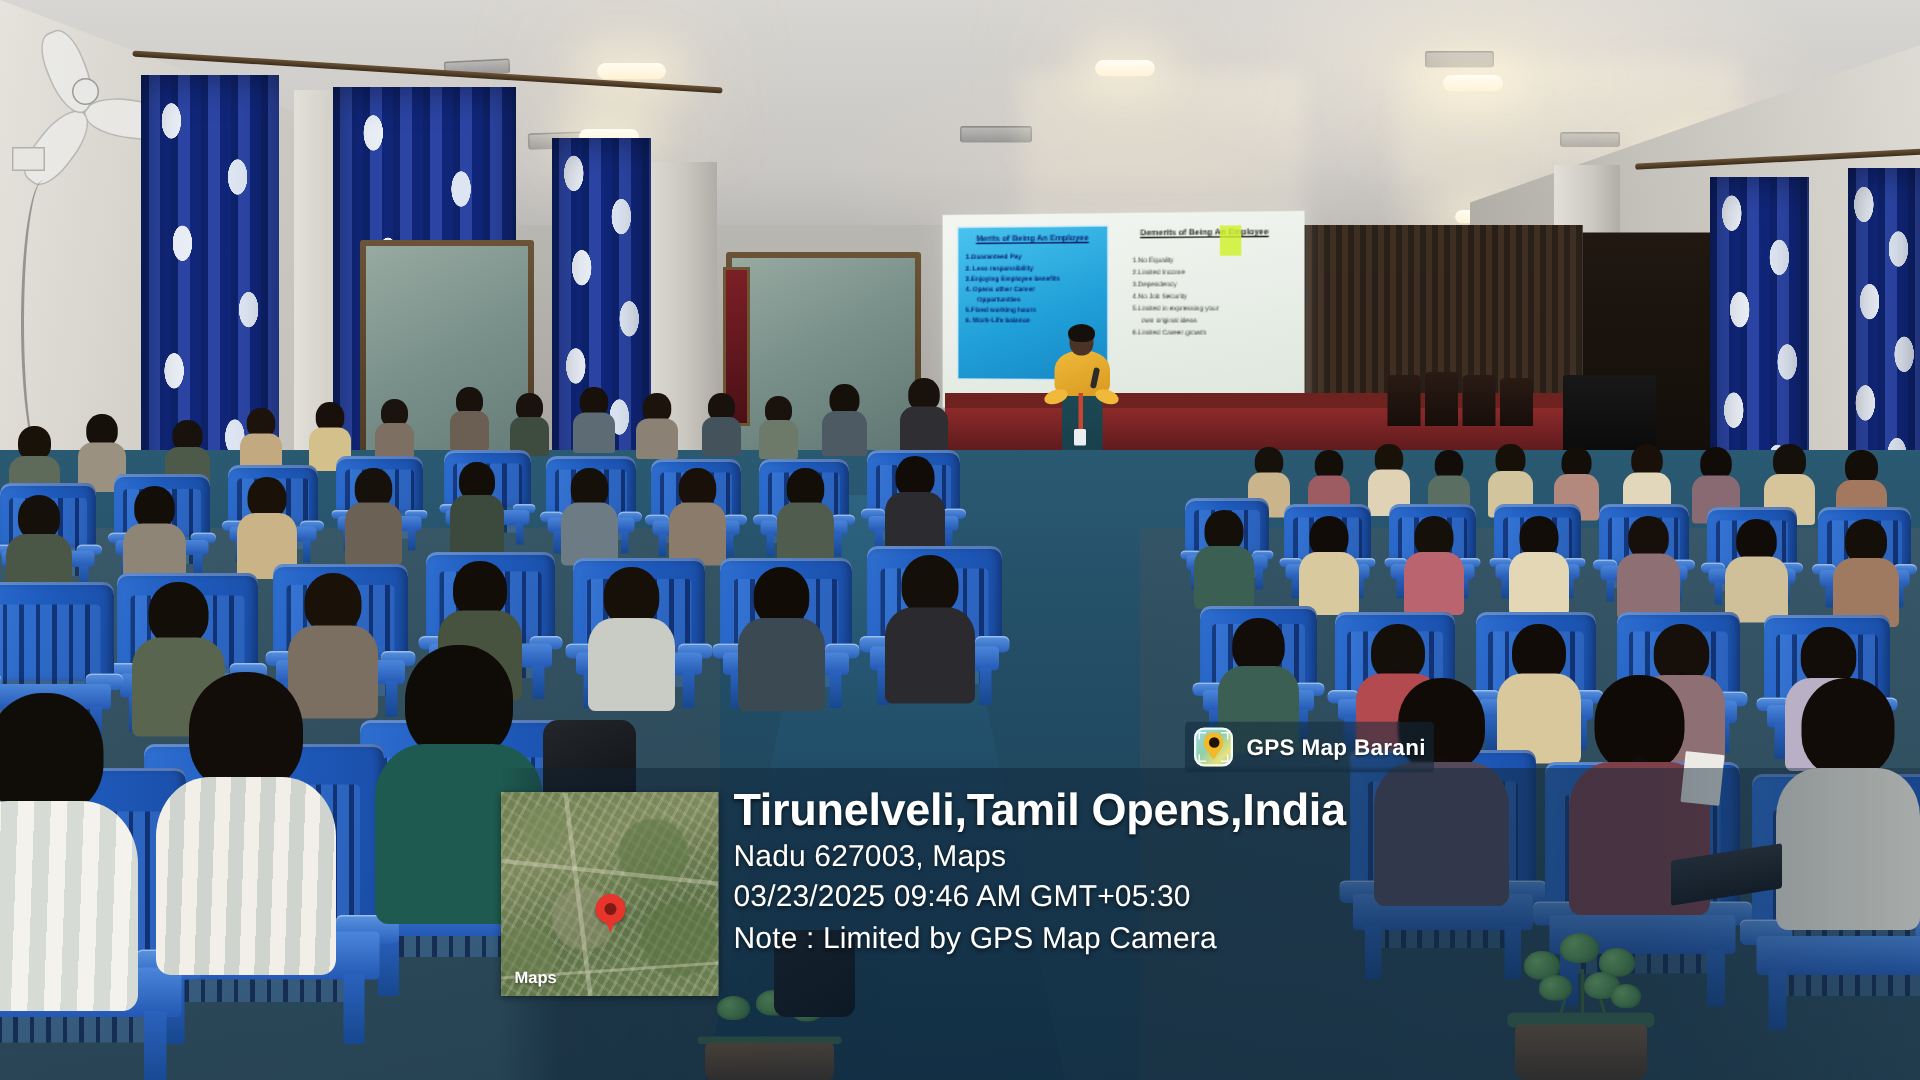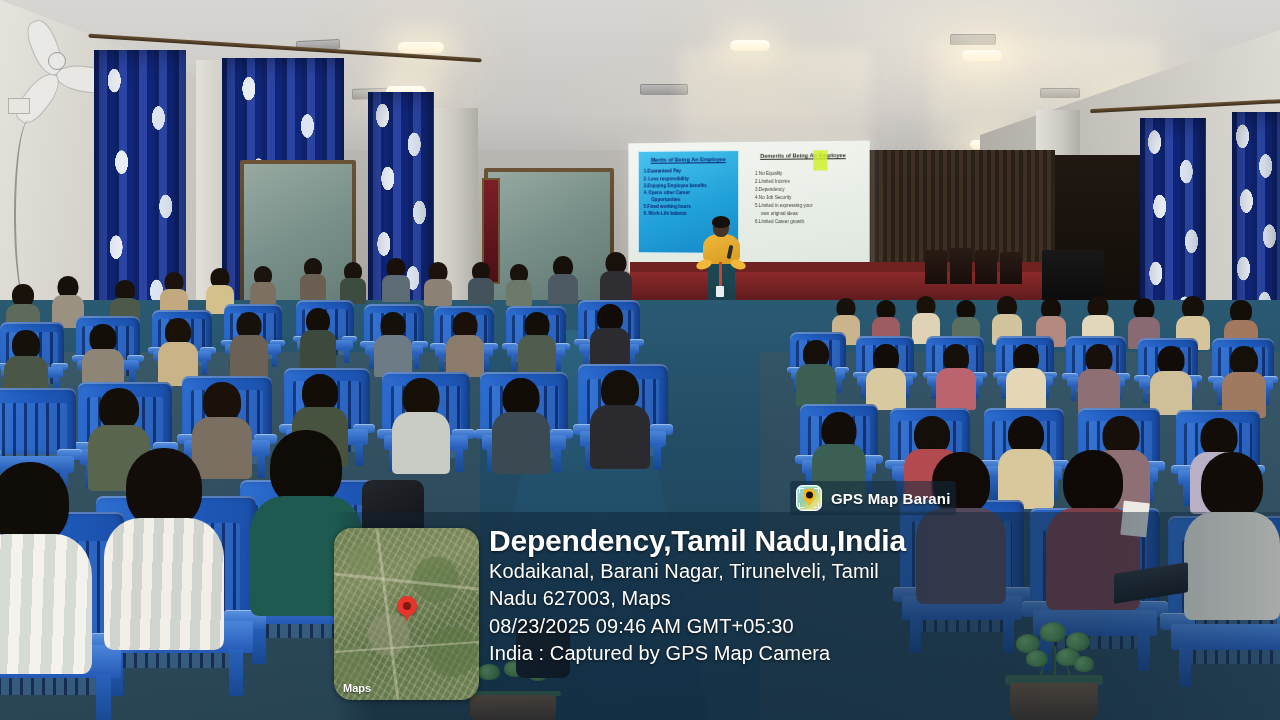--- a/index.html
+++ b/index.html
@@ -313,22 +313,22 @@
   }
 
   .gps-panel {
     position:absolute; left:334px; top:512px; width:946px; height:208px;
     background:linear-gradient(90deg, rgba(14,34,52,.0) 0px, rgba(14,34,52,.46) 40px,
                rgba(16,38,58,.52) 200px, rgba(16,38,58,.50) 760px, rgba(16,38,58,.30) 946px);
     pointer-events:none;
   }
 
   .gps-map {
-    position:absolute; left:334px; top:528px; width:145px; height:172px;
-    border-radius:18px; overflow:hidden;
+    position:absolute; left:334px; top:528px; width:145px; height:136px;
+    border-radius:0; overflow:hidden;
     background:
       radial-gradient(circle at 20% 18%, rgba(120,140,90,.55) 0 14px, transparent 16px),
       radial-gradient(circle at 70% 30%, rgba(95,120,70,.6) 0 22px, transparent 24px),
       radial-gradient(circle at 38% 62%, rgba(150,150,120,.5) 0 20px, transparent 22px),
       radial-gradient(circle at 82% 72%, rgba(90,115,65,.55) 0 24px, transparent 26px),
       radial-gradient(circle at 12% 80%, rgba(110,130,80,.5) 0 18px, transparent 20px),
       repeating-linear-gradient(118deg, rgba(220,215,195,.22) 0 2px, rgba(0,0,0,0) 2px 6px),
       repeating-linear-gradient(34deg, rgba(200,195,175,.16) 0 2px, rgba(0,0,0,0) 2px 7px),
       linear-gradient(160deg,#6d8050 0%,#7d8a5c 30%,#5d7347 60%,#6c8152 100%);
     box-shadow:0 1px 5px rgba(0,0,0,.45);
@@ -1102,20 +1102,19 @@
       <div class="pin-tip"></div>
       <div class="pin-dot"></div>
     </div>
     <div class="map-attr">
       <span class="apple-glyph"></span>
       <span>Maps</span>
     </div>
   </div>
 
   <div class="gps-text">
-    <div class="gps-title">Dependency,Tamil Nadu,India</div>
-    <div class="gps-line">Kodaikanal, Barani Nagar, Tirunelveli, Tamil</div>
+    <div class="gps-title">Tirunelveli,Tamil Opens,India</div>
     <div class="gps-line">Nadu 627003, Maps</div>
-    <div class="gps-line">08/23/2025 09:46 AM GMT+05:30</div>
-    <div class="gps-line">India : Captured by GPS Map Camera</div>
+    <div class="gps-line">03/23/2025 09:46 AM GMT+05:30</div>
+    <div class="gps-line">Note : Limited by GPS Map Camera</div>
   </div>
 
 </div>
 
 </body></html>

